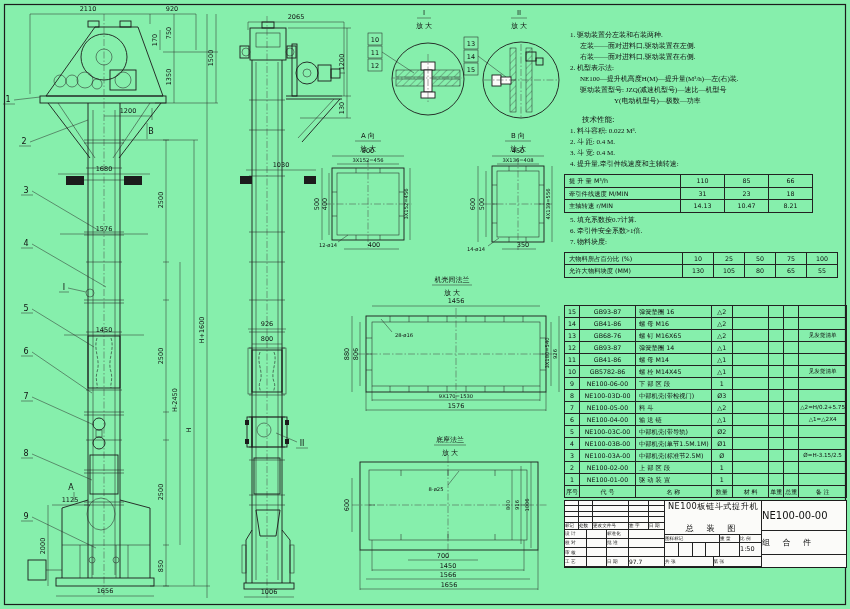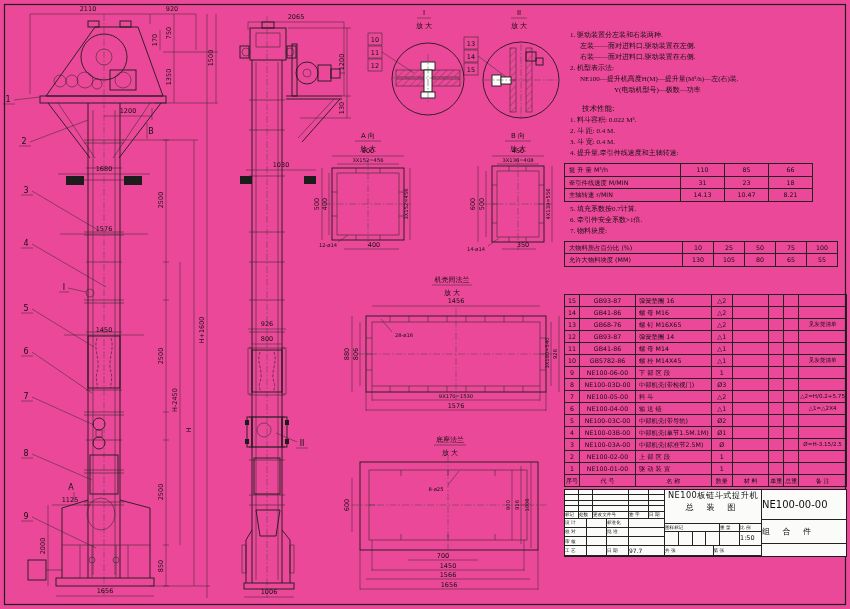--- a/index.html
+++ b/index.html
@@ -1,16 +1,16 @@
 <!DOCTYPE html>
 <html><head>
 <meta charset="utf-8">
 <style>
   html,body{margin:0;padding:0;background:#e9e9e7;}
-  #sheet{position:relative;width:850px;height:609px;background:#ec4899;overflow:hidden;
+  #sheet{position:relative;width:850px;height:609px;background:#86efac;overflow:hidden;
          font-family:"DejaVu Sans",sans-serif;color:#111;}
   svg{position:absolute;left:0;top:0;}
   svg .ol{stroke:#1c1c1c;stroke-width:.9;fill:none;}
   svg .th{stroke:#2a2a2a;stroke-width:.55;fill:none;}
   svg .dim{stroke:#2a2a2a;stroke-width:.5;fill:none;}
   svg .cl{stroke:#444;stroke-width:.5;fill:none;stroke-dasharray:7 2 1.5 2;}
   svg .chain{stroke:#222;stroke-width:.6;fill:none;stroke-dasharray:3 1.5;}
   svg .fillk{fill:#1c1c1c;stroke:none;}
   svg .fw{fill:#fbfbf9;}
   svg text{font-family:"DejaVu Sans",sans-serif;fill:#111;}
@@ -32,21 +32,21 @@
   table.sizes td.lbl{text-align:left;padding-left:4px;}
   table.bom{margin-top:27px;}
   table.bom td{height:10.9px;}
   table.bom td.c-name{text-align:left;padding-left:3px;}
   table.bom td.c-rk{font-size:5.6px;}
   table.bom td.hdr{font-size:6px;}
   .titleblock{position:relative;width:281px;height:66px;border:1.2px solid #1c1c1c;
               margin-top:1px;margin-left:2px;box-sizing:content-box;background:#fbfbf9;}
   .tb-cell{position:absolute;border-right:1px solid #222;border-bottom:1px solid #222;
            box-sizing:border-box;font-size:4.6px;display:flex;align-items:center;
-           justify-content:flex-start;white-space:nowrap;overflow:hidden;}
+           justify-content:space-between;white-space:nowrap;overflow:hidden;}
   .tb-main-title{flex-direction:column;gap:1px;}
   .tb-line1{font-size:8.2px;letter-spacing:.5px;}
   .tb-line2{font-size:8.2px;letter-spacing:5px;}
   .tb-dno{font-size:10px;}
   .tb-part{font-size:8px;letter-spacing:5px;}
   .tb-scale{font-size:6.5px;}
   .tb-date{font-size:6px;}
 </style>
 </head>
 <body>
@@ -523,20 +523,21 @@
   </g>
 </svg>
 
 <div class="rpanel">
   <div>
     <div class="nline">1. 驱动装置分左装和右装两种.</div>
     <div class="nline ind1">左装——面对进料口,驱动装置在左侧.</div>
     <div class="nline ind1">右装——面对进料口,驱动装置在右侧.</div>
     <div class="nline">2. 机型表示法:</div>
     <div class="nline ind1">NE100—提升机高度H(M)—提升量(M³/h)—左(右)装.</div>
+    <div class="nline ind1">驱动装置型号: JZQ(减速机型号)—速比—机型号</div>
     <div class="nline ind2">Y(电动机型号)—极数—功率</div>
   </div>
 
   <div style="margin-top:6px;">
     <div class="sec-title">技术性能:</div>
     <div class="nline">1. 料斗容积: 0.022 M³.</div>
     <div class="nline">2. 斗    距: 0.4 M.</div>
     <div class="nline">3. 斗    宽: 0.4 M.</div>
     <div class="nline">4. 提升量,牵引件线速度和主轴转速:</div>
     <table class="dtable perf">

